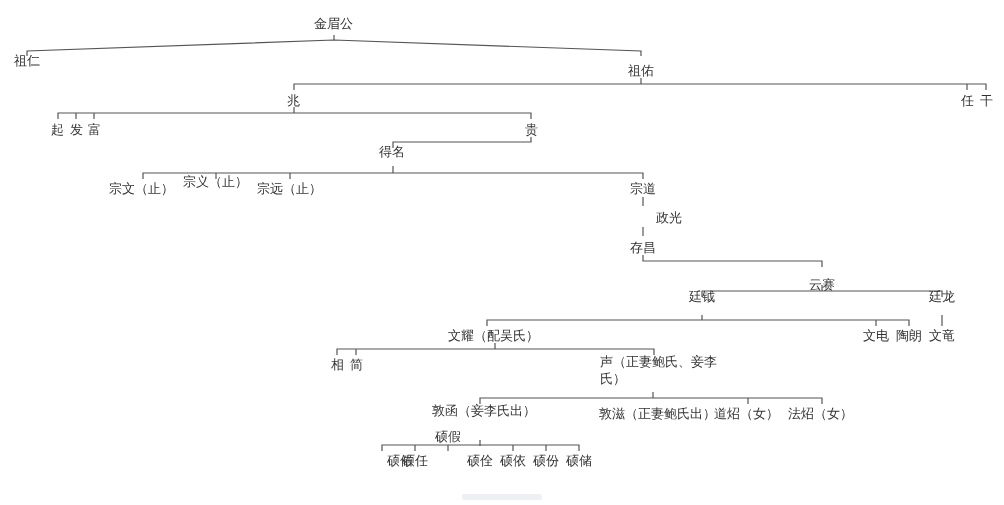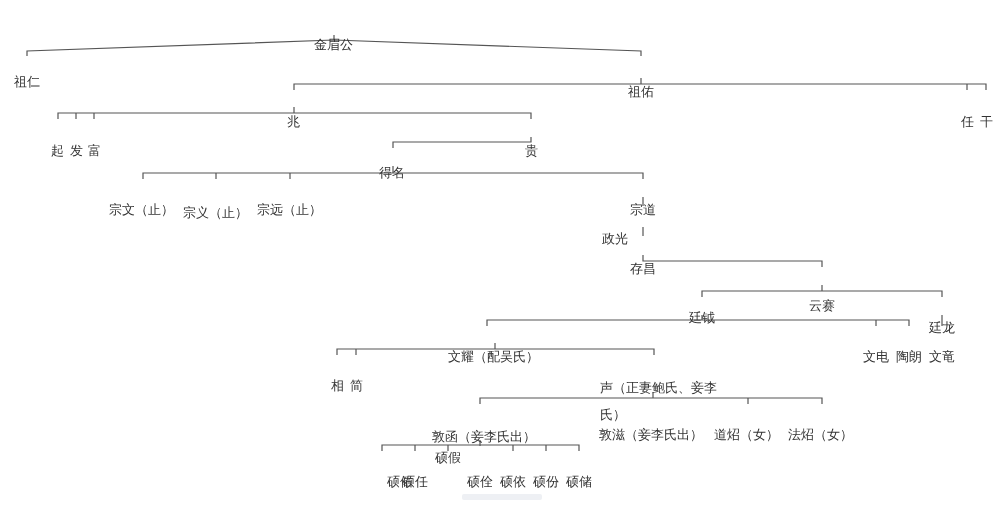--- a/index.html
+++ b/index.html
@@ -1,21 +1,21 @@
 <!DOCTYPE html>
 <html><head>
 <meta charset="utf-8">
 <style>
   html, body { margin: 0; padding: 0; background: #ffffff; }
   body { width: 1004px; height: 505px; position: relative; overflow: hidden;
          font-family: "DejaVu Serif", "Liberation Serif", serif; color: #333; }
   #tree { position: absolute; left: 0; top: 0; width: 1004px; height: 505px; }
   #tree line, #tree polyline { stroke: #555; stroke-width: 1.2; fill: none; }
-  .node { position: absolute; font-size: 13px; line-height: 17px; color: #333; white-space: nowrap; margin-top: 21px; }
-  .wrap { white-space: normal; width: 120px; line-height: 27px; }
+  .node { position: absolute; font-size: 13px; line-height: 17px; color: #333; white-space: nowrap; }
+  .wrap { white-space: normal; width: 120px; line-height: 17px; }
   .watermark { position: absolute; left: 462px; top: 494px; width: 80px; height: 6px;
                background: #eef0f4; border-radius: 2px; }
 </style>
 </head>
 <body>
 
 <svg id="tree" xmlns="http://www.w3.org/2000/svg" width="1004" height="505">
 
   <line x1="334" y1="40" x2="334" y2="35"></line>
   <polyline points="27,56 27,51 334,40 641,51 641,56"></polyline>
@@ -76,43 +76,43 @@
 <div class="node" style="left:980px;top:92px">干</div>
 
 <div class="node" style="left:51px;top:121px">起</div>
 <div class="node" style="left:70px;top:121px">发</div>
 <div class="node" style="left:88px;top:121px">富</div>
 <div class="node" style="left:525px;top:121px">贵</div>
 
 <div class="node" style="left:379px;top:143px">得名</div>
 
 <div class="node" style="left:109px;top:180px">宗文（止）</div>
-<div class="node" style="left:183px;top:183px">宗义（止）</div>
+<div class="node" style="left:183px;top:173px">宗义（止）</div>
 <div class="node" style="left:257px;top:180px">宗远（止）</div>
 <div class="node" style="left:630px;top:180px">宗道</div>
 
-<div class="node" style="left:602px;top:209px">政光</div>
+<div class="node" style="left:656px;top:209px">政光</div>
 <div class="node" style="left:630px;top:239px">存昌</div>
 
 <div class="node" style="left:809px;top:276px">云赛</div>
 
 <div class="node" style="left:689px;top:288px">廷钺</div>
-<div class="node" style="left:929px;top:298px">廷龙</div>
+<div class="node" style="left:929px;top:288px">廷龙</div>
 
 <div class="node" style="left:448px;top:327px">文耀（配吴氏）</div>
 <div class="node" style="left:863px;top:327px">文电</div>
 <div class="node" style="left:896px;top:327px">陶朗</div>
 <div class="node" style="left:929px;top:327px">文竜</div>
 
 <div class="node" style="left:331px;top:356px">相</div>
 <div class="node" style="left:350px;top:356px">简</div>
 <div class="node wrap" style="left:600px;top:353px">声（正妻鲍氏、妾李氏）</div>
 
 <div class="node wrap" style="left:432px;top:402px;width:105px">敦函（妾李氏出）</div>
-<div class="node" style="left:599px;top:405px">敦滋（妾李氏出）</div>
+<div class="node" style="left:599px;top:405px">敦滋（正妻鲍氏出）</div>
 <div class="node" style="left:714px;top:405px">道炤（女）</div>
 <div class="node" style="left:788px;top:405px">法炤（女）</div>
 
 <div class="node" style="left:387px;top:452px">硕佑</div>
 <div class="node" style="left:402px;top:452px">硕任</div>
 <div class="node" style="left:435px;top:428px">硕假</div>
 <div class="node" style="left:467px;top:452px">硕佺</div>
 <div class="node" style="left:500px;top:452px">硕依</div>
 <div class="node" style="left:533px;top:452px">硕份</div>
 <div class="node" style="left:566px;top:452px">硕储</div>

